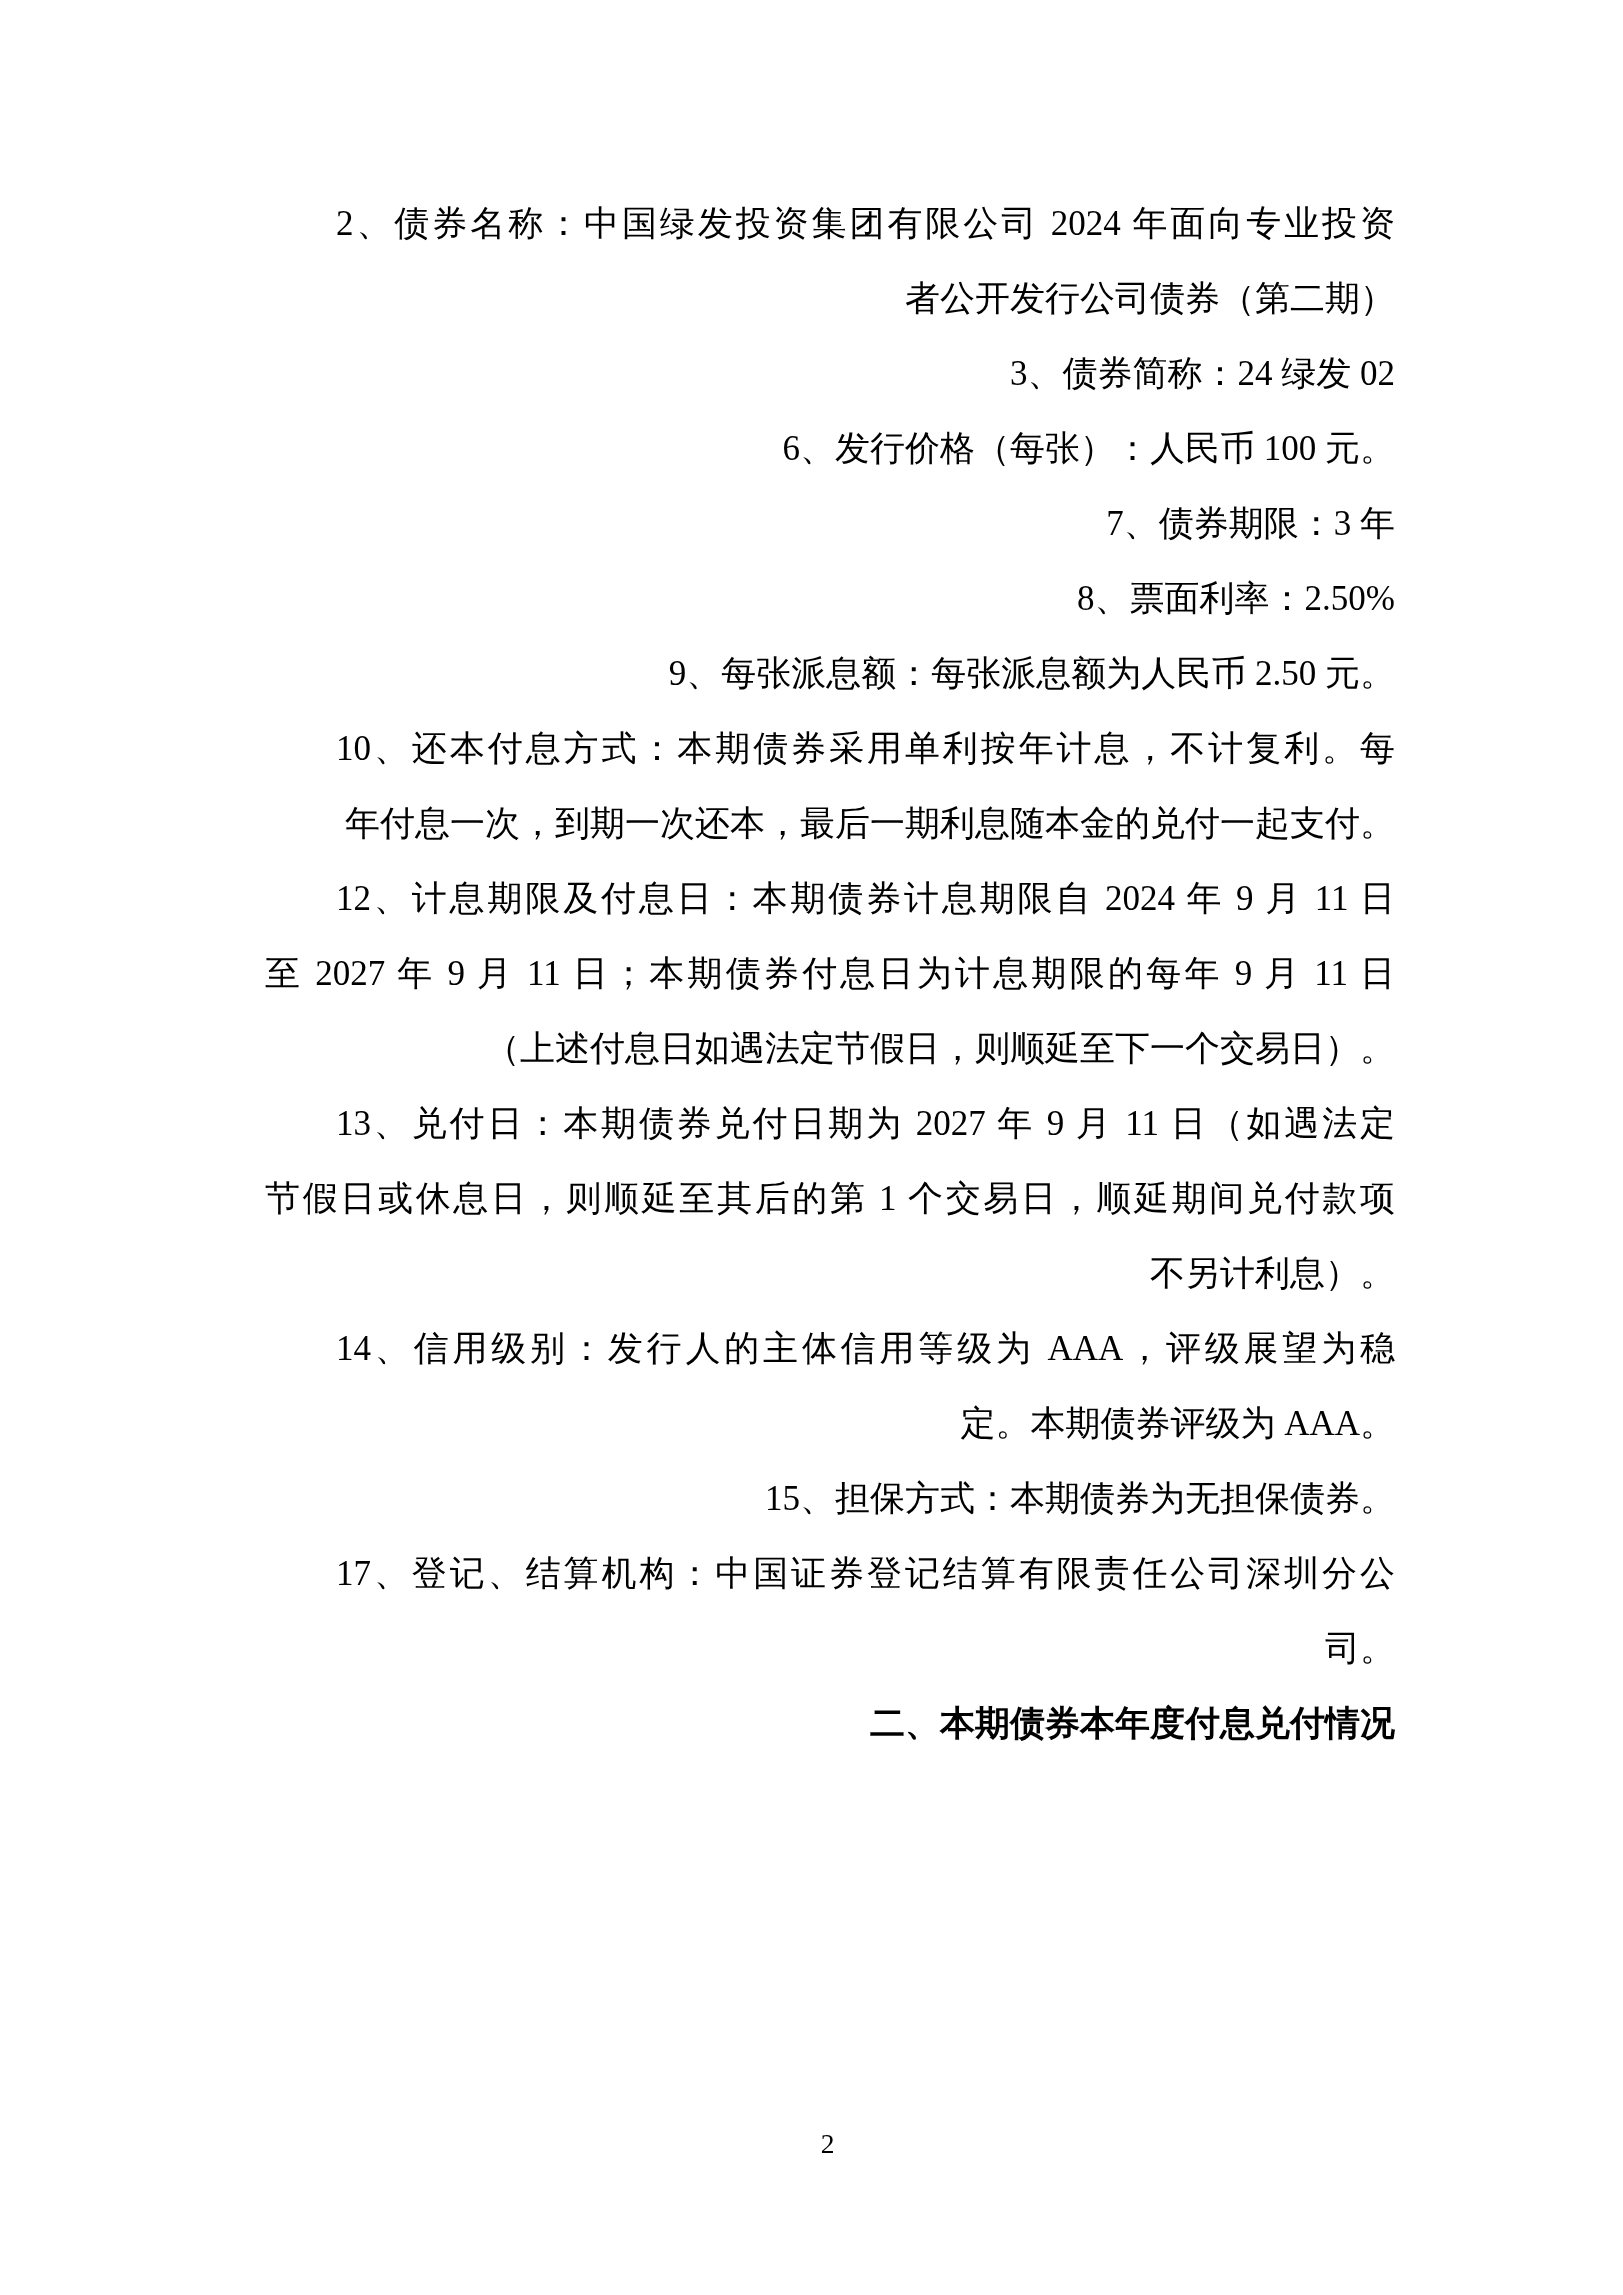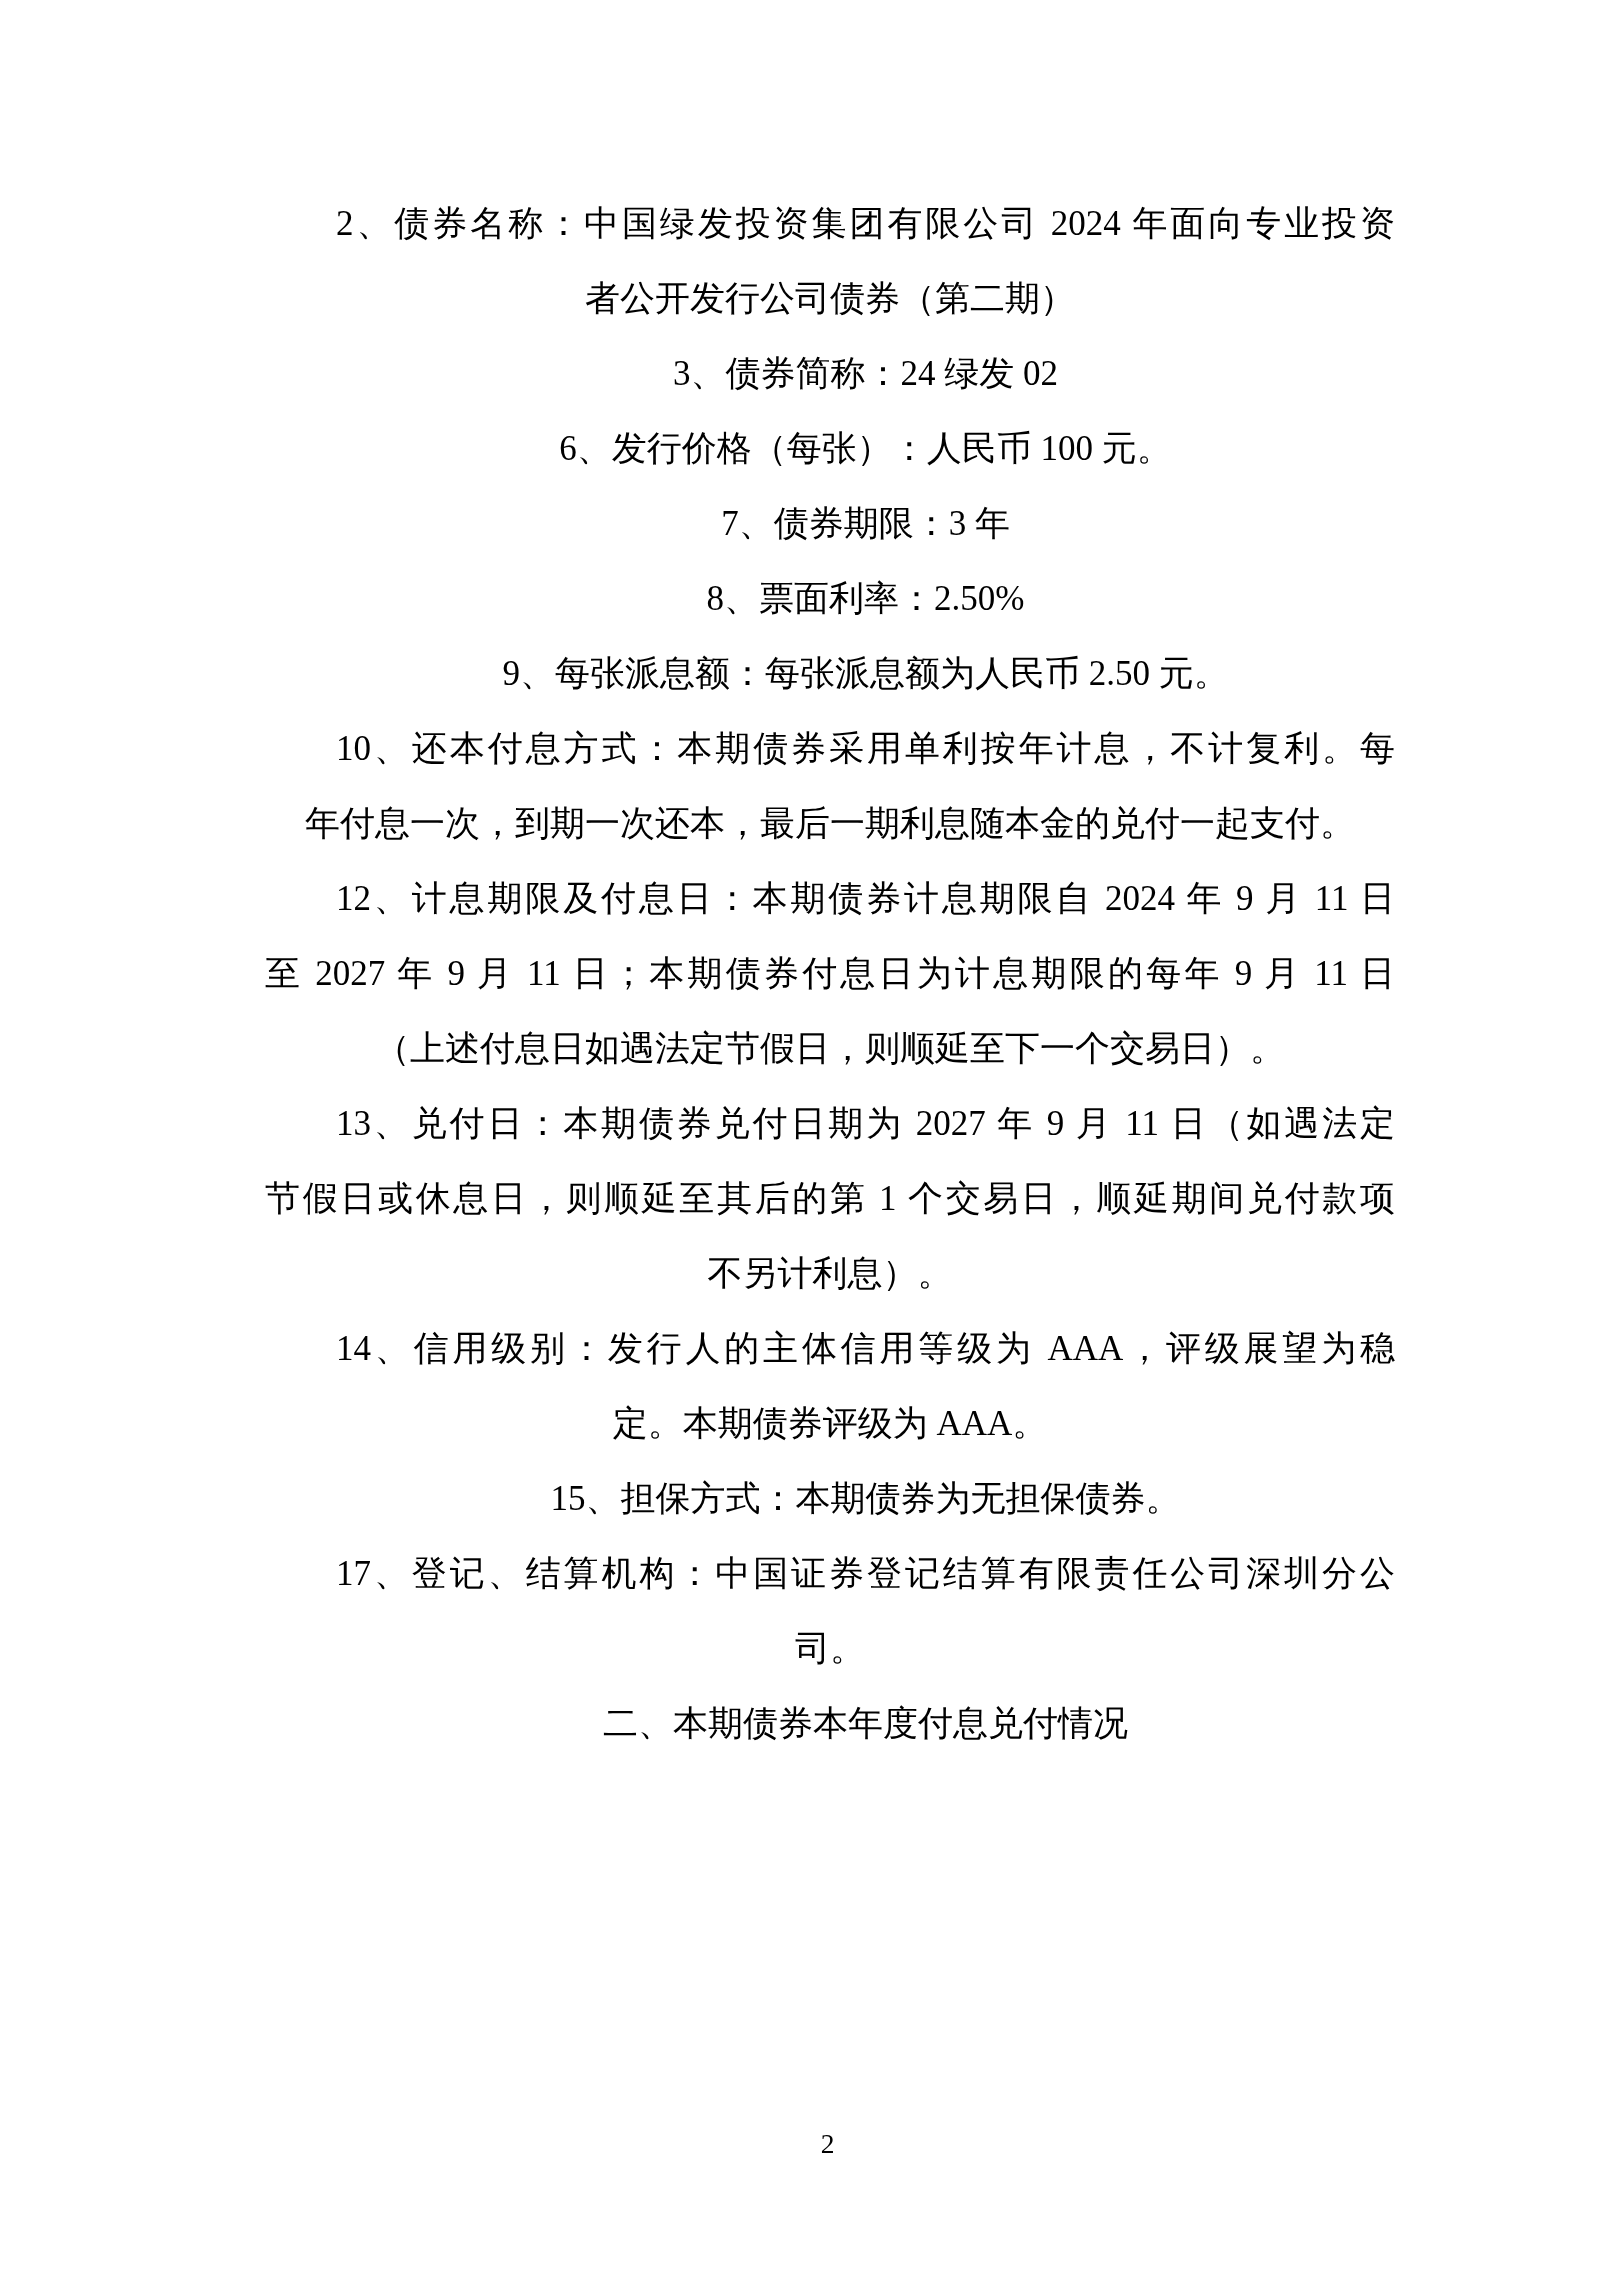--- a/index.html
+++ b/index.html
@@ -19,32 +19,32 @@
   }
   .doc-body {
     position: absolute;
     left: 249px;
     top: 186px;
     width: 1130px;
     font-size: 35px;
     line-height: 75px;
   }
   .line {
-    text-align: center;
+    text-align: right;
     min-height: 75px;
   }
   .line.indent {
     text-indent: 71px;
   }
   .line.full {
     text-align: justify;
     text-align-last: justify;
   }
   .line.bold {
-    font-weight: normal;
+    font-weight: bold;
   }
   .page-number {
     position: absolute;
     left: 0;
     right: 0;
     top: 2125px;
     text-align: center;
     font-size: 27.5px;
     line-height: 37px;
   }

